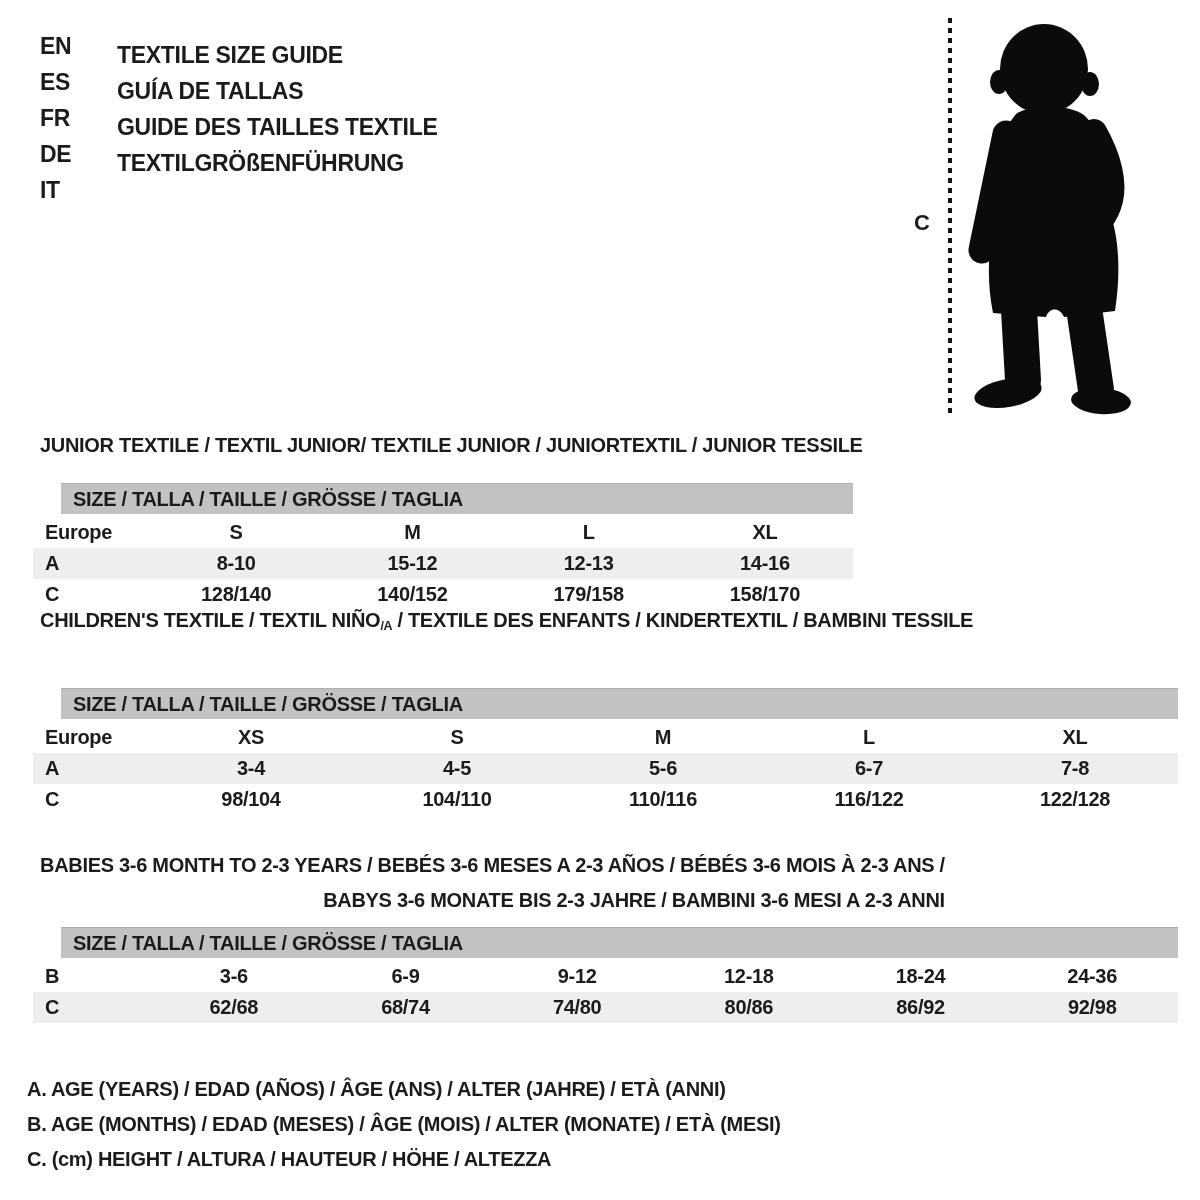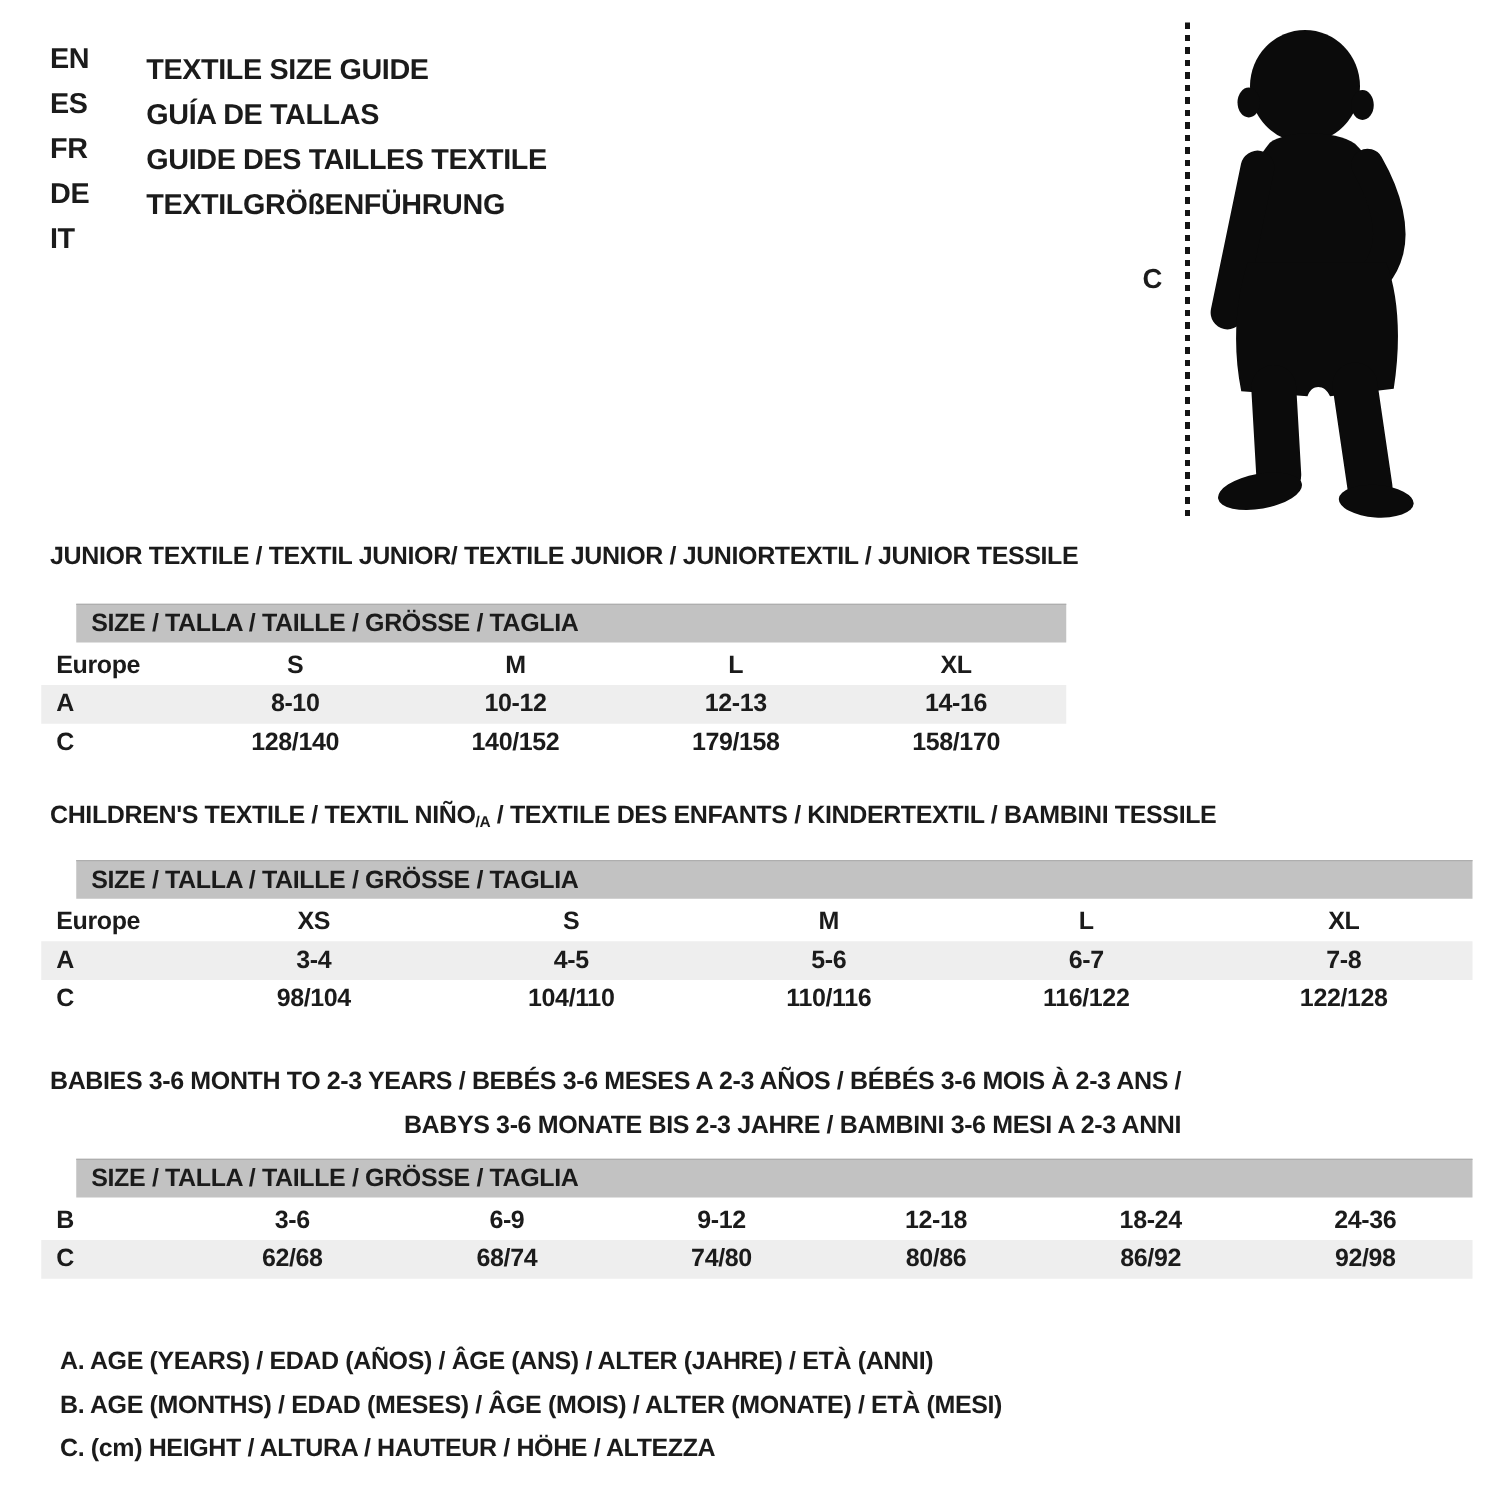--- a/index.html
+++ b/index.html
@@ -45,21 +45,21 @@
     margin-bottom: 3px;
     border-top: 1px solid #aeaeae;
     margin-left: 28px;
   }
   .t-row { display: flex; height: 31px; align-items: center; font-size: 20px; }
   .t-row.shaded { background: var(--row_shade, #eeeeee); }
   .t-label { flex: 0 0 103px; padding-left: 12px; text-align: left; }
   .t-cell { flex: 1 1 0; text-align: center; }
 
   
-  .legend { position: absolute; left: 48px; top: 1072px; }
+  .legend { position: absolute; left: 27px; top: 1072px; }
   .legend-line { height: 35px; line-height: 35px; font-size: 20px; white-space: nowrap; }
 </style>
 </head>
 <body>
 
 <div class="page">
 
   <div class="languages">
     <div class="lang-row">
       <span class="lang-code">EN</span>
@@ -106,34 +106,34 @@
     <div class="t-row">
       <div class="t-label">Europe</div>
       <div class="t-cell">S</div>
       <div class="t-cell">M</div>
       <div class="t-cell">L</div>
       <div class="t-cell">XL</div>
     </div>
     <div class="t-row shaded">
       <div class="t-label">A</div>
       <div class="t-cell">8-10</div>
-      <div class="t-cell">10-12</div>
+      <div class="t-cell">15-12</div>
       <div class="t-cell">12-13</div>
       <div class="t-cell">14-16</div>
     </div>
     <div class="t-row">
       <div class="t-label">C</div>
       <div class="t-cell">128/140</div>
       <div class="t-cell">140/152</div>
       <div class="t-cell">179/158</div>
       <div class="t-cell">158/170</div>
     </div>
   </div>
 
-  <div class="section-heading" style="top:641px">
+  <div class="section-heading" style="top:609px">
     <span>CHILDREN'S TEXTILE / TEXTIL NIÑO</span><span class="sub">/A</span><span> / TEXTILE DES ENFANTS / KINDERTEXTIL / BAMBINI TESSILE</span>
   </div>
   <div class="size-table" style="top:688px; width:1145px">
     <div class="bar">SIZE / TALLA / TAILLE / GRÖSSE / TAGLIA</div>
     <div class="t-row">
       <div class="t-label">Europe</div>
       <div class="t-cell">XS</div>
       <div class="t-cell">S</div>
       <div class="t-cell">M</div>
       <div class="t-cell">L</div>

